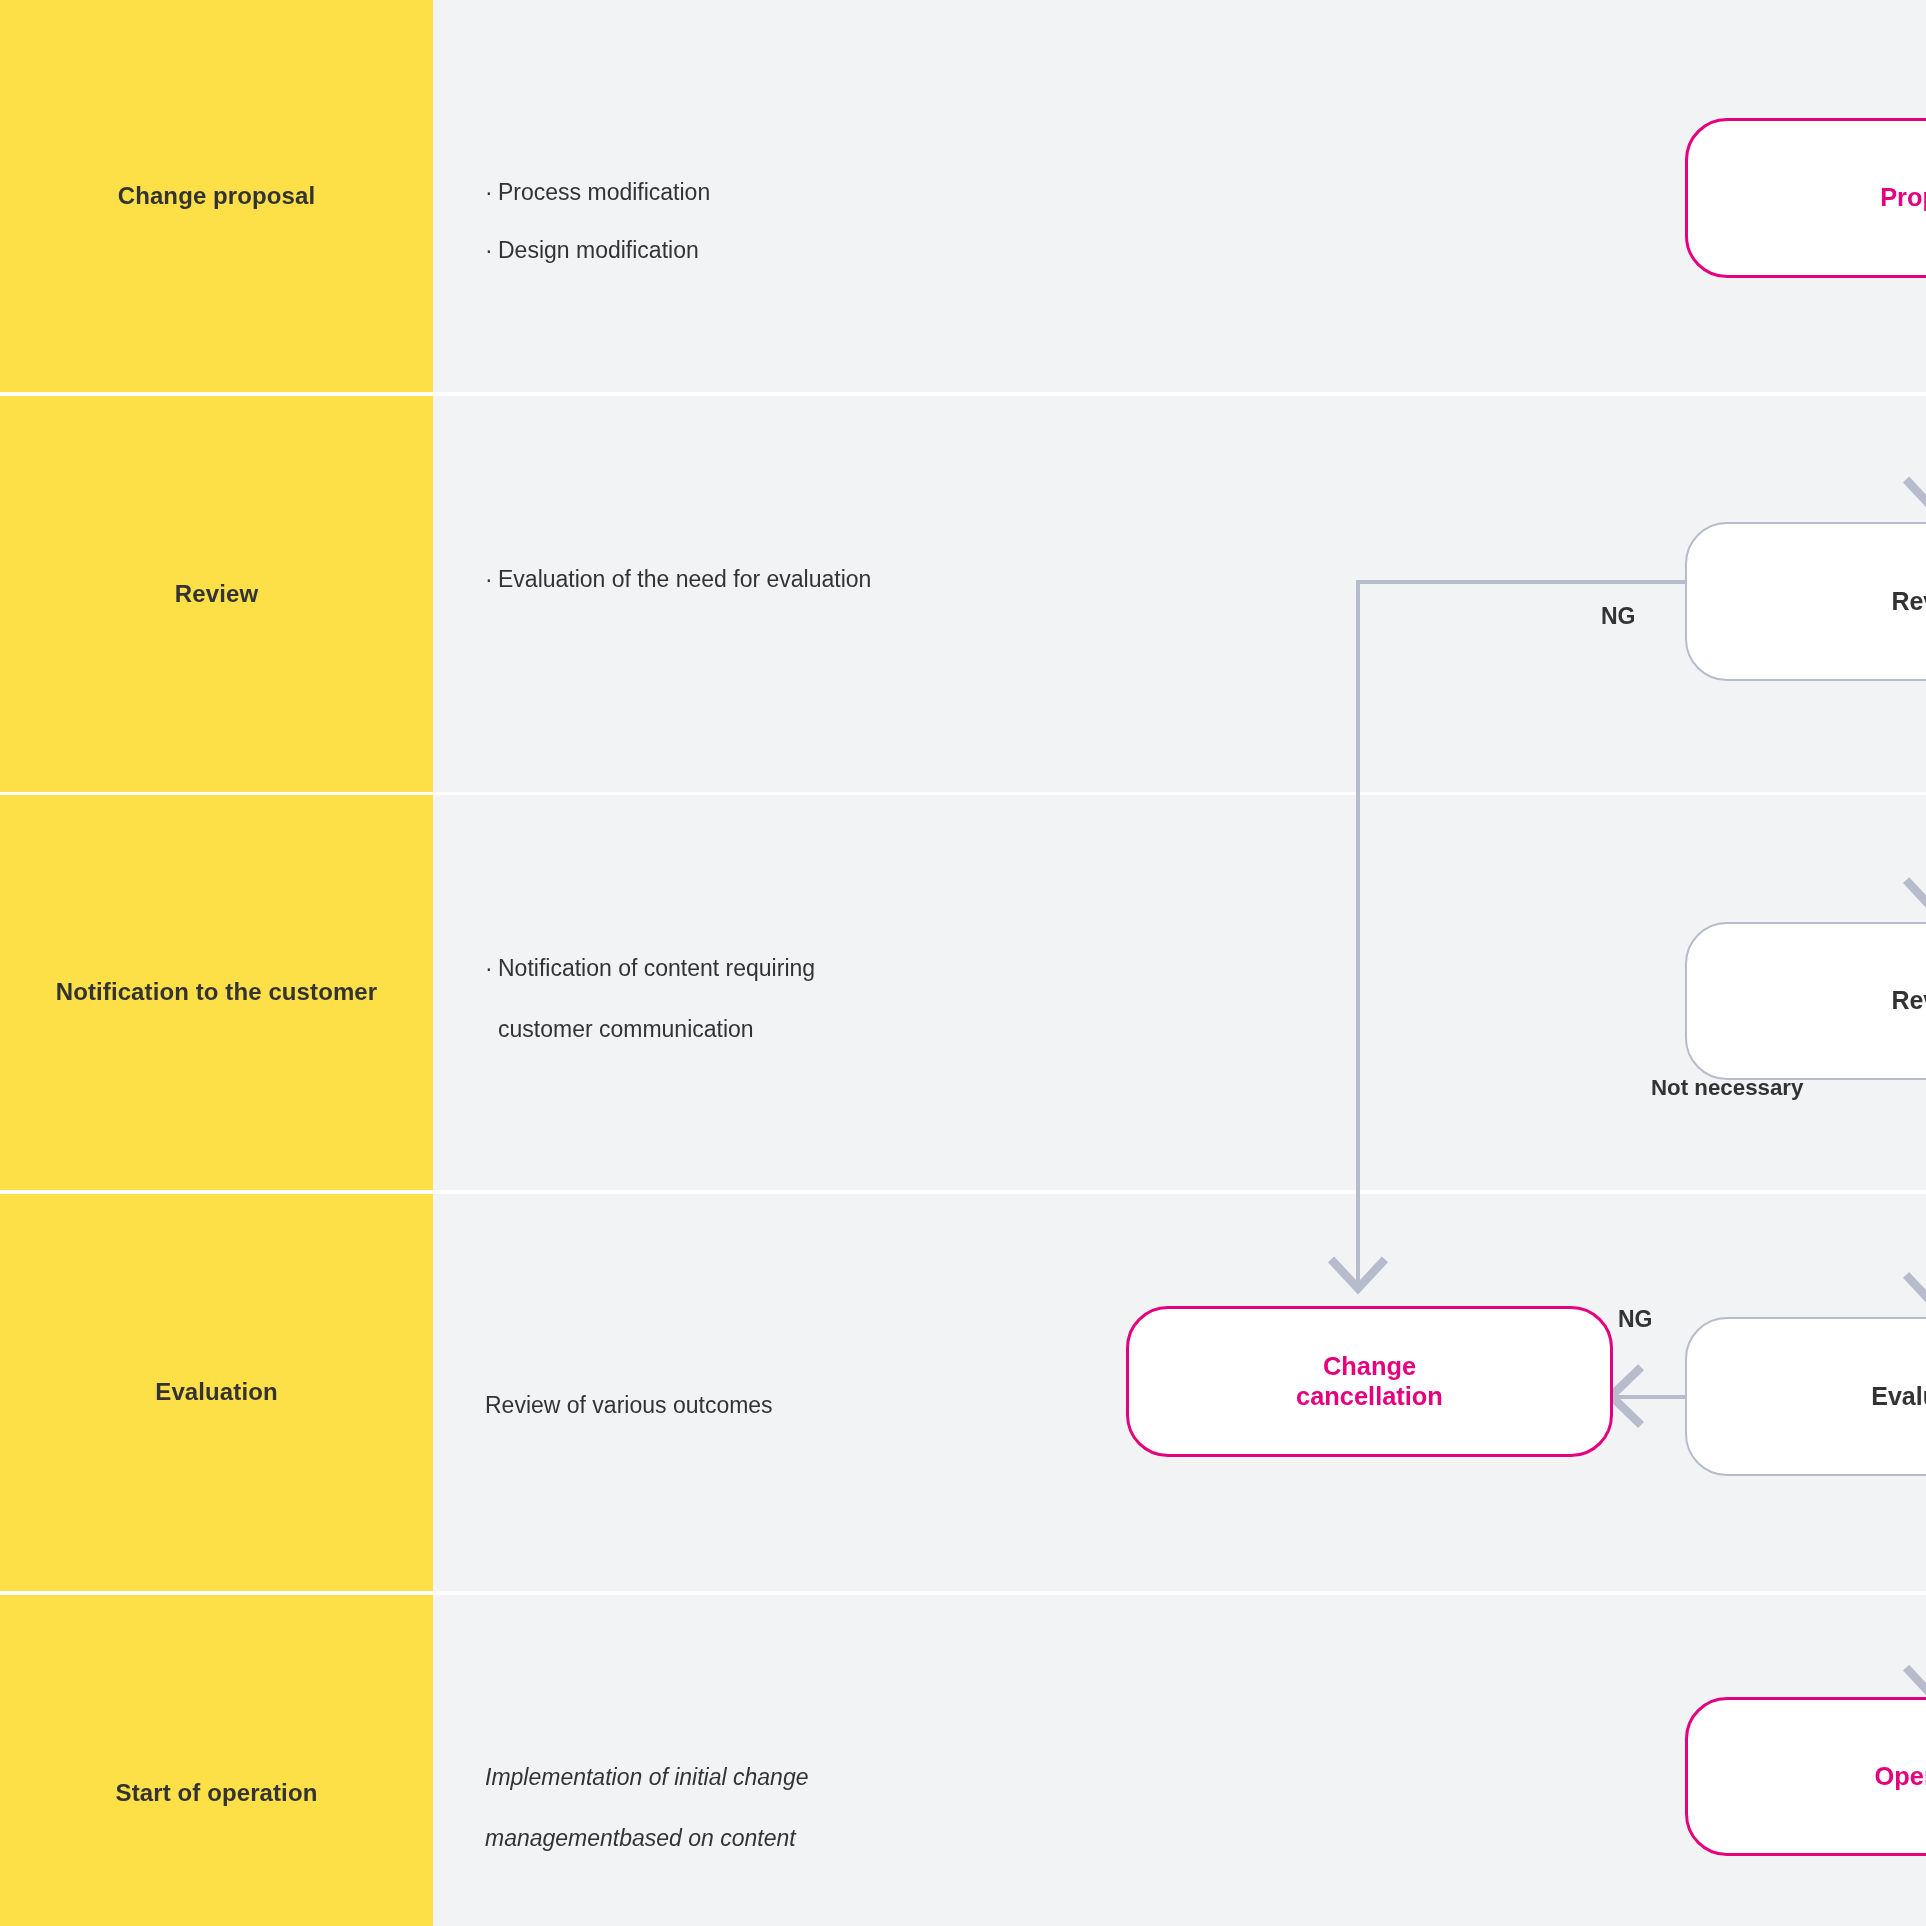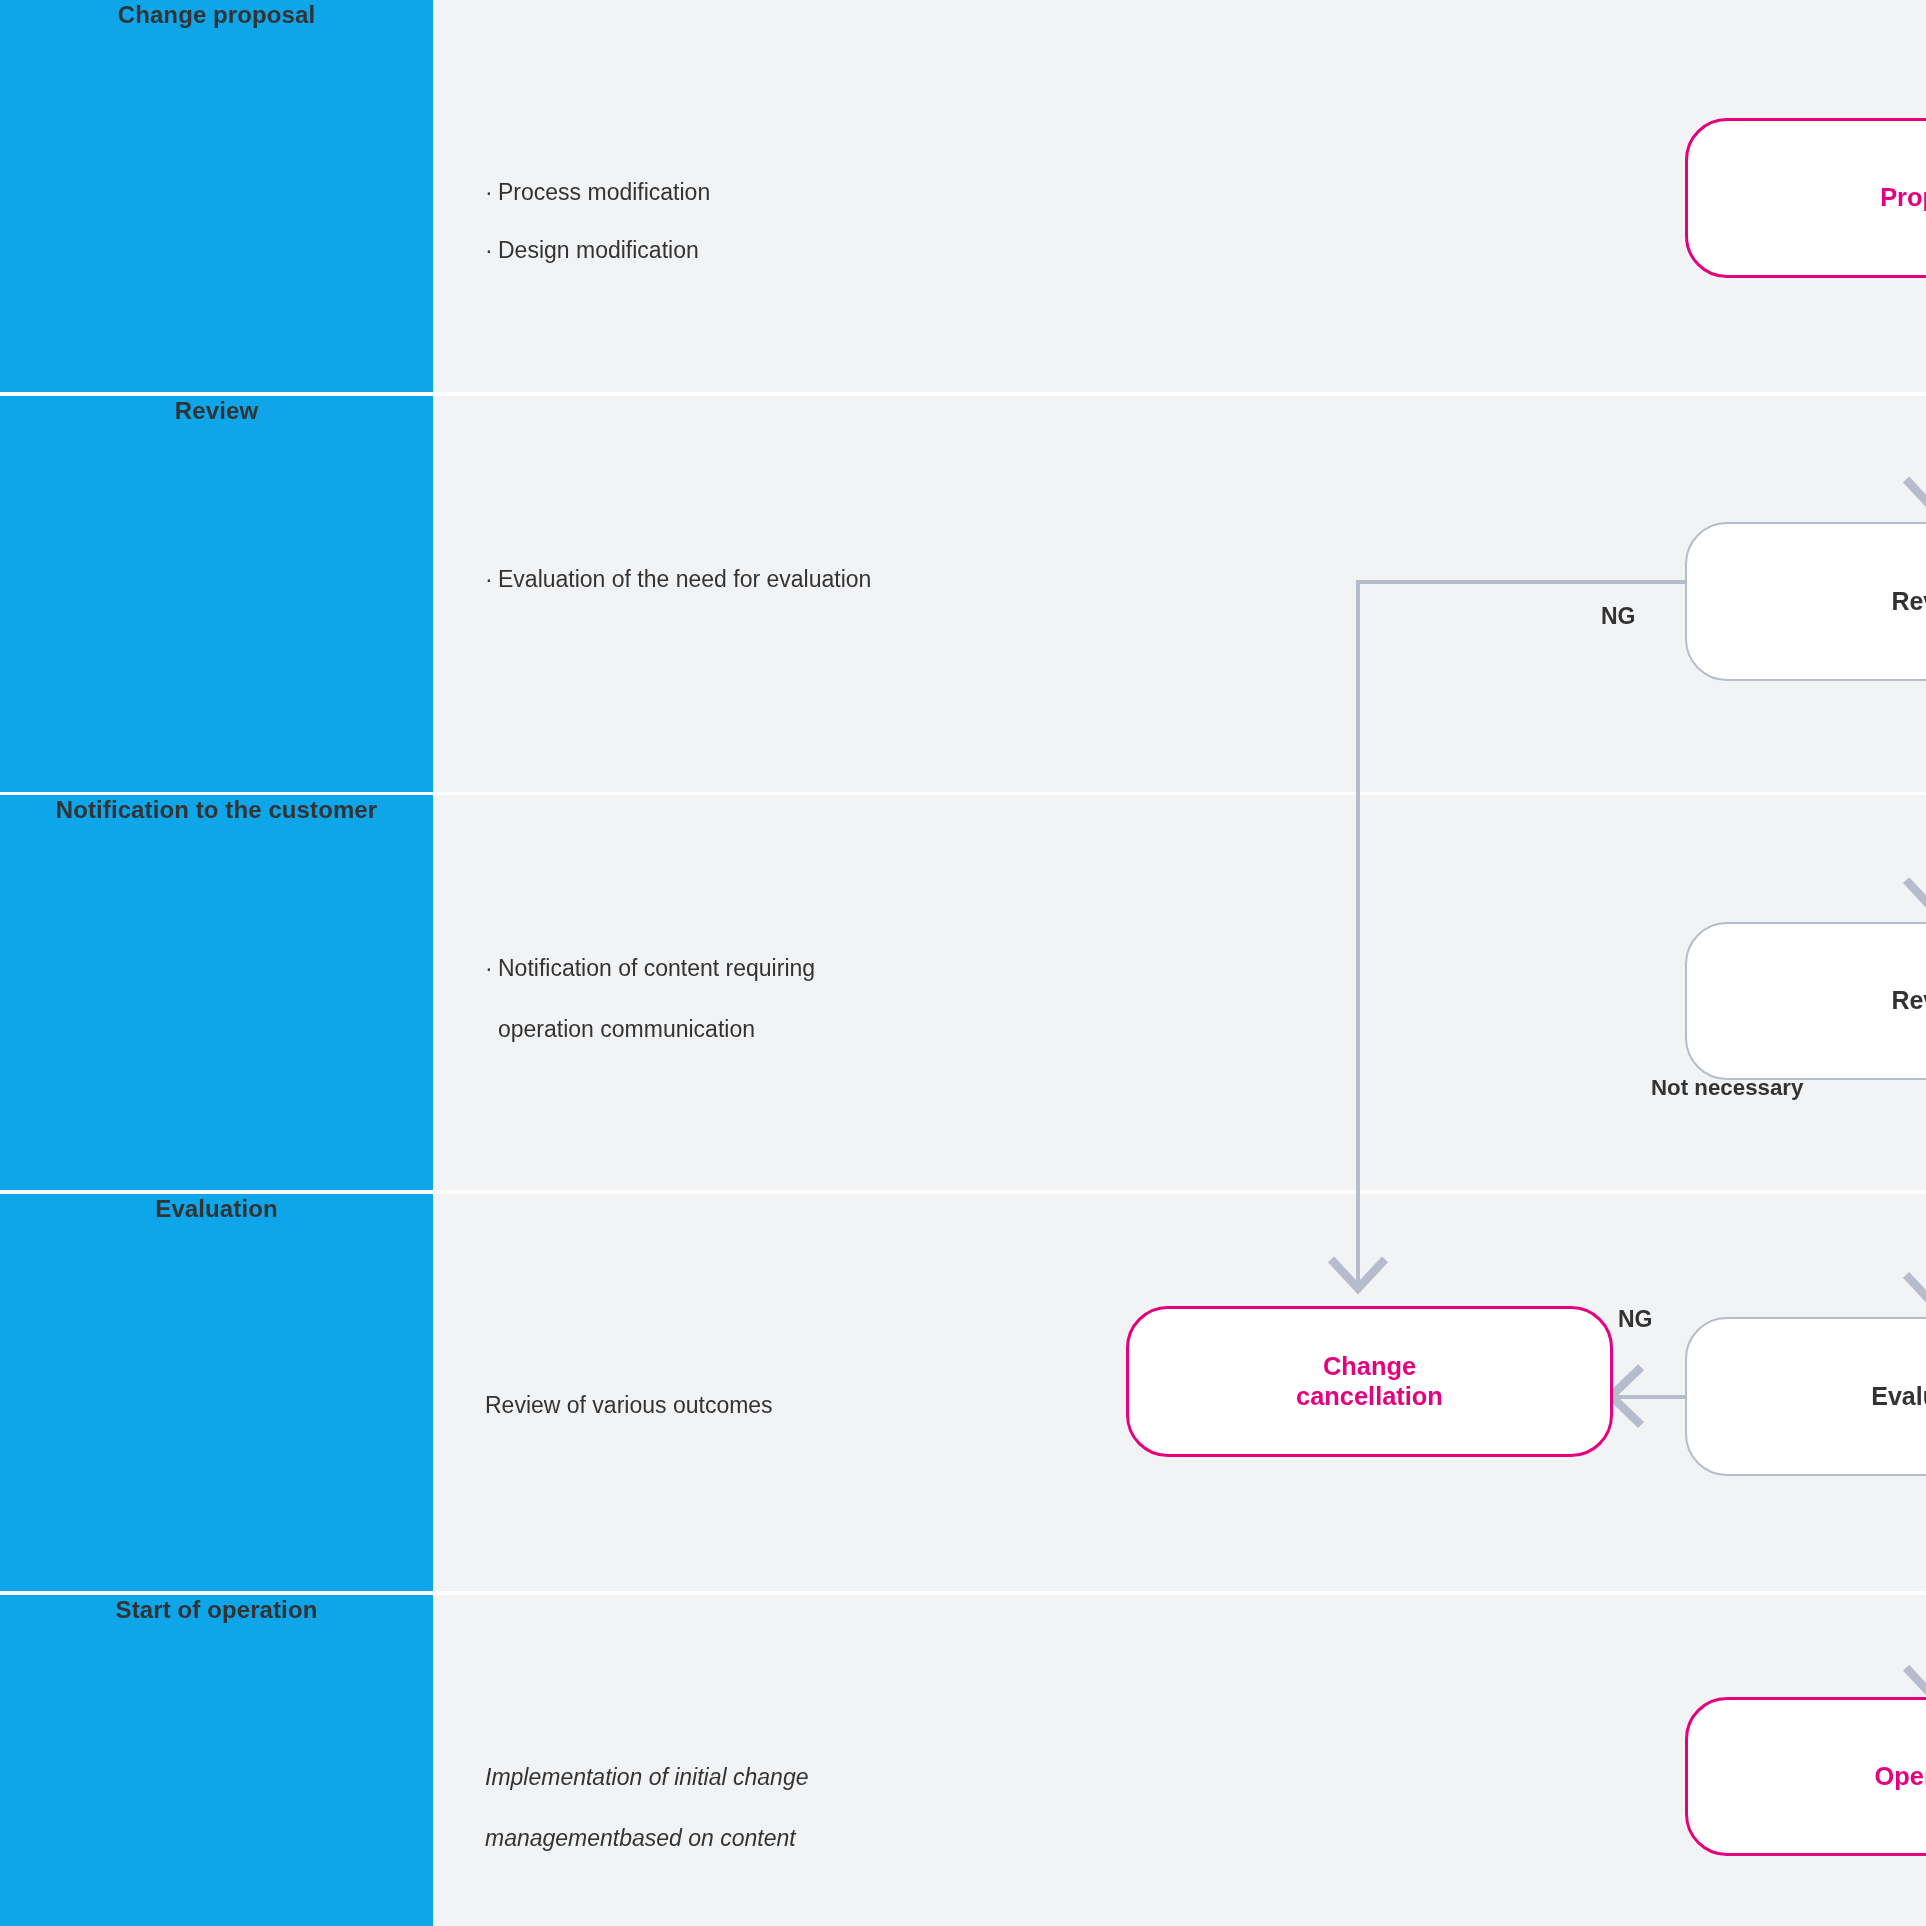--- a/index.html
+++ b/index.html
@@ -9,22 +9,22 @@
     font-family:"Liberation Sans",sans-serif;
     overflow:hidden;
     position:relative;
   }
   #stage{position:absolute;left:0;top:0;width:2830px;height:1990px;}
 
   
   .row{position:absolute;left:0;width:2830px;}
   .row .sidecell{
     position:absolute;left:0;top:0;width:433px;height:100%;
-    background:#0ea5e9;
-    display:flex;align-items:flex-start;justify-content:center;
+    background:#fde047;
+    display:flex;align-items:center;justify-content:center;
     box-sizing:border-box;
   }
   .row .bodycell{
     position:absolute;left:433px;top:0;width:2396px;height:100%;
     background:#F2F3F5;
   }
   .rowsep{position:absolute;left:0;width:2830px;height:3.9px;background:#FFFFFF;}
 
   .stage-label{
     font-weight:bold;font-size:24px;color:#333333;
@@ -107,21 +107,21 @@
     <span class="bl" style="margin-top:12.3px;"><span class="bullet">·</span><span>Process modification</span></span>
     <span class="bl"><span class="bullet">·</span><span>Design modification</span></span>
   </div>
 
   <div class="desc" style="left:485px;top:524px;width:925px;">
     <span class="bl" style="margin-top:12.3px;"><span class="bullet">·</span><span>Evaluation of the need for evaluation</span></span>
   </div>
 
   <div class="desc" style="left:485px;top:925px;width:886px;">
     <span class="bl"><span class="bullet">·</span><span>Notification of content requiring</span></span>
-    <span class="bl" style="margin-top:3.9px;padding-left:13px;"><span>operation communication</span></span>
+    <span class="bl" style="margin-top:3.9px;padding-left:13px;"><span>customer communication</span></span>
   </div>
 
   <div class="desc" style="left:485px;top:1362px;width:886px;">
     <span class="bl"><span>Review of various outcomes</span></span>
   </div>
 
   <div class="desc" style="left:485px;top:1734px;width:886px;font-style:italic;">
     <span class="bl"><span>Implementation of initial change</span></span>
     <span class="bl" style="margin-top:3.9px;"><span>managementbased on content</span></span>
   </div>

